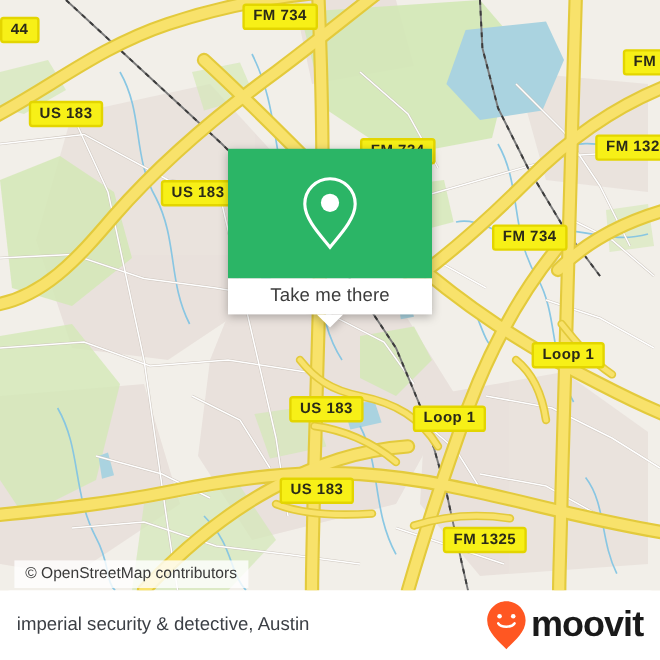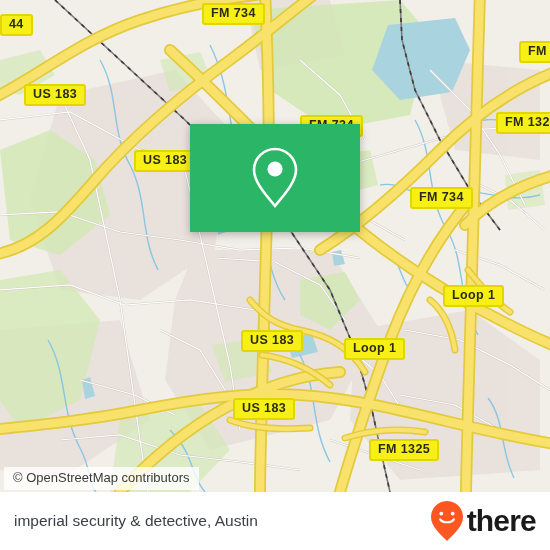--- a/index.html
+++ b/index.html
@@ -44,21 +44,21 @@
     letter-spacing: 0.4px;
     padding: 2px 7px 3px 7px;
     line-height: 13px;
     white-space: nowrap;
     box-sizing: border-box;
   }
 
   
   #attribution {
     position: absolute;
-    left: 4px;
+    left: 12px;
     top: 467px;
     background: rgba(255,255,255,0.80);
     color: #3a3a3a;
     font-size: 13px;
     font-family: "Liberation Sans", sans-serif;
     padding: 3px 9px 4px 9px;
     line-height: 16px;
     white-space: nowrap;
   }
 
@@ -311,29 +311,33 @@
 
     <div id="attribution">© OpenStreetMap contributors</div>
 
     <div id="popup">
       <div id="popup-green">
         <svg width="54" height="66" viewBox="0 0 54 66">
           <path d="M27 4 C15.4 4 6 13.4 6 25 C6 38 20 52 27 61 C34 52 48 38 48 25 C48 13.4 38.6 4 27 4 Z" fill="none" stroke="#ffffff" stroke-width="2.6"></path>
           <circle cx="27" cy="24" r="7.6" fill="#ffffff"></circle>
         </svg>
       </div>
+      <div id="popup-white">
+        <span id="popup-label">Take me there</span>
+        <div id="popup-tail"></div>
+      </div>
     </div>
   </div>
 
   <div id="footer">
     <div id="footer-title">imperial security &amp; detective, Austin</div>
     <div id="brand">
       <svg width="36" height="42" viewBox="0 0 36 42">
         <path d="M18 1 C9.2 1 2 8.2 2 17 C2 27 12 34.5 18 41 C24 34.5 34 27 34 17 C34 8.2 26.8 1 18 1 Z" fill="#ff5722"></path>
         <circle cx="12.3" cy="13.6" r="1.9" fill="#ffffff"></circle>
         <circle cx="23.7" cy="13.6" r="1.9" fill="#ffffff"></circle>
         <path d="M11.2 19.4 C13.4 23.2 22.6 23.2 24.8 19.4" fill="none" stroke="#ffffff" stroke-width="2.1" stroke-linecap="round"></path>
       </svg>
-      <span id="brand-word">there</span>
+      <span id="brand-word">moovit</span>
     </div>
   </div>
 
 </div>
 
 </body></html>

